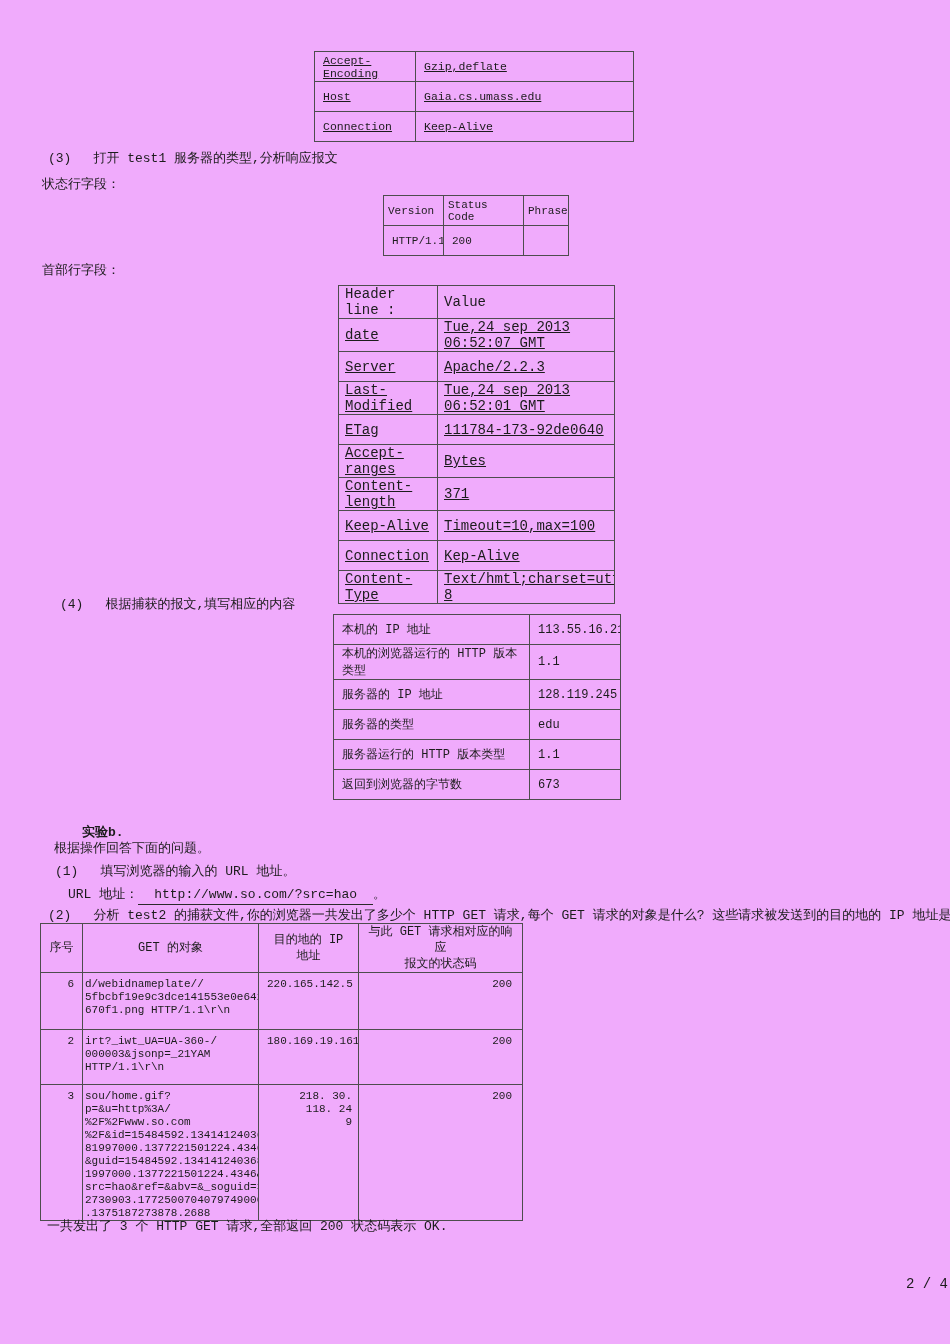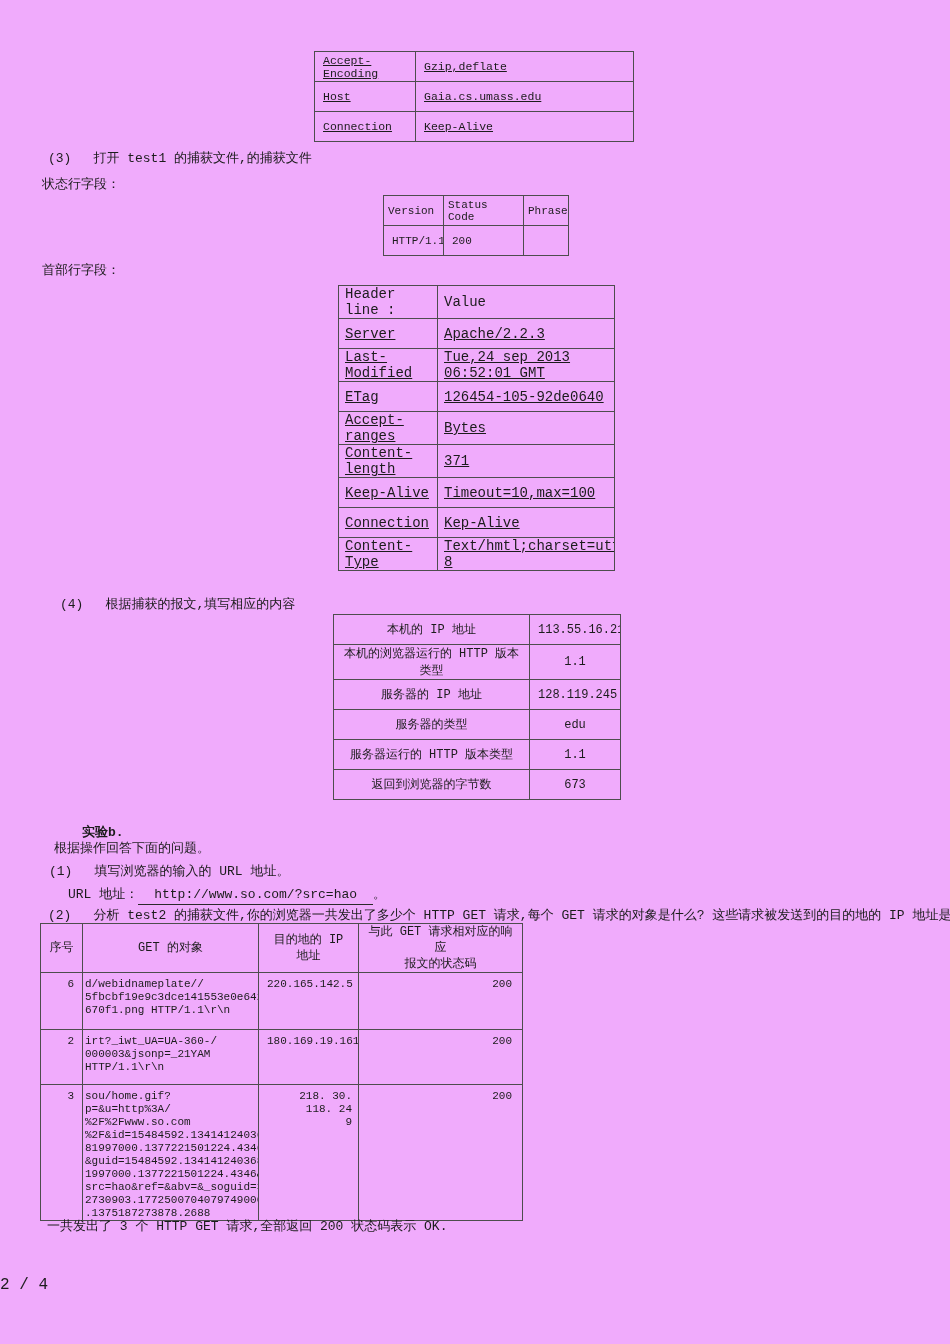--- a/index.html
+++ b/index.html
@@ -24,39 +24,39 @@
   
   .tbl-status{font-size:11px;}
   .tbl-status td{height:29px;}
   .tbl-status .hdr{padding:0 4px;}
 
   
   .tbl-hdr{font-size:14px;}
   .tbl-hdr td{height:29px;padding:0 6px;}
 
   
-  .tbl-info{font-size:12px;text-align:center;}
+  .tbl-info{font-size:12px;}
   .tbl-info td{height:29px;}
 
   
   .tbl-get{font-size:11px;}
   .tbl-get td{vertical-align:top;padding-top:5px;line-height:13px;}
   .tbl-get td.hd{text-align:center;vertical-align:middle;font-size:12px;line-height:16px;
                  padding-top:0;}
   .tbl-get .num{text-align:right;padding-right:8px;}
   .tbl-get .obj{padding-right:4px;padding-left:2px;}
   .tbl-get .ip {text-align:right;padding-right:6px;}
   .tbl-get .st {text-align:right;padding-right:10px;}
   .row-a td{height:51px;}
   .row-b td{height:49px;}
   .row-c td{height:116px;}
   .hrow td{height:39px;}
 
   .url-blank{display:inline-block;border-bottom:1px solid #2a2a2a;padding:0 16px;}
-  .footer{width:948px;text-align:left;font-size:16px;}
+  .footer{width:948px;text-align:right;font-size:14px;}
 </style>
 </head>
 <body>
 
 <div class="page">
 
   <table class="abs tbl-req" style="left:314px;top:51px;width:319px;">
     <colgroup>
         <col style="width:101px">
         <col style="width:218px">
@@ -71,21 +71,21 @@
       <td><span class="u">Gaia.cs.umass.edu</span></td>
     </tr>
     <tr>
       <td><span class="u">Connection</span></td>
       <td><span class="u">Keep-Alive</span></td>
     </tr>
   </tbody>
     </table>
 
   <div class="abs para" style="left:48px;top:150px;">
-    <span class="qnum">(3)</span><span>打开 test1 的捕获文件,的捕获文件</span>
+    <span class="qnum">(3)</span><span>打开 test1 服务器的类型,分析响应报文</span>
   </div>
   <div class="abs para" style="left:42px;top:176px;">状态行字段：</div>
 
   <table class="abs tbl-status" style="left:383px;top:195px;width:185px;">
     <colgroup>
         <col style="width:60px">
         <col style="width:80px">
         <col style="width:45px">
       </colgroup>
     <tbody>
@@ -108,30 +108,34 @@
     <colgroup>
         <col style="width:99px">
         <col style="width:177px">
       </colgroup>
     <tbody>
         <tr>
       <td>Header line :</td>
       <td>Value</td>
     </tr>
     <tr>
+      <td><span class="u">date</span></td>
+      <td><span class="u">Tue,24 sep 2013 06:52:07 GMT</span></td>
+    </tr>
+    <tr>
       <td><span class="u">Server</span></td>
       <td><span class="u">Apache/2.2.3</span></td>
     </tr>
     <tr>
       <td><span class="u">Last-Modified</span></td>
       <td><span class="u">Tue,24 sep 2013 06:52:01 GMT</span></td>
     </tr>
     <tr>
       <td><span class="u">ETag</span></td>
-      <td><span class="u">126454-105-92de0640</span></td>
+      <td><span class="u">111784-173-92de0640</span></td>
     </tr>
     <tr>
       <td><span class="u">Accept-ranges</span></td>
       <td><span class="u">Bytes</span></td>
     </tr>
     <tr>
       <td><span class="u">Content-length</span></td>
       <td><span class="u">371</span></td>
     </tr>
     <tr>
@@ -181,21 +185,21 @@
     </tr>
     <tr>
       <td>返回到浏览器的字节数</td>
       <td>673</td>
     </tr>
   </tbody>
     </table>
 
   <div class="abs para bold" style="left:42px;top:824px;margin-left:40px;">实验b.</div>
   <div class="abs para" style="left:54px;top:840px;">根据操作回答下面的问题。</div>
-  <div class="abs para" style="left:49px;top:863px;">
+  <div class="abs para" style="left:55px;top:863px;">
     <span class="qnum">(1)</span><span>填写浏览器的输入的 URL 地址。</span>
   </div>
   <div class="abs para" style="left:68px;top:886px;">
     <span>URL 地址：</span><span class="url-blank">http://www.so.com/?src=hao</span><span>。</span>
   </div>
   <div class="abs para" style="left:48px;top:907px;">
     <span class="qnum">(2)</span><span>分析 test2 的捕获文件,你的浏览器一共发出了多少个 HTTP GET 请求,每个 GET 请求的对象是什么? 这些请求被发送到的目的地的 IP 地址是多少?</span>
   </div>
 
   <table class="abs tbl-get" style="left:40px;top:923px;width:482px;">

